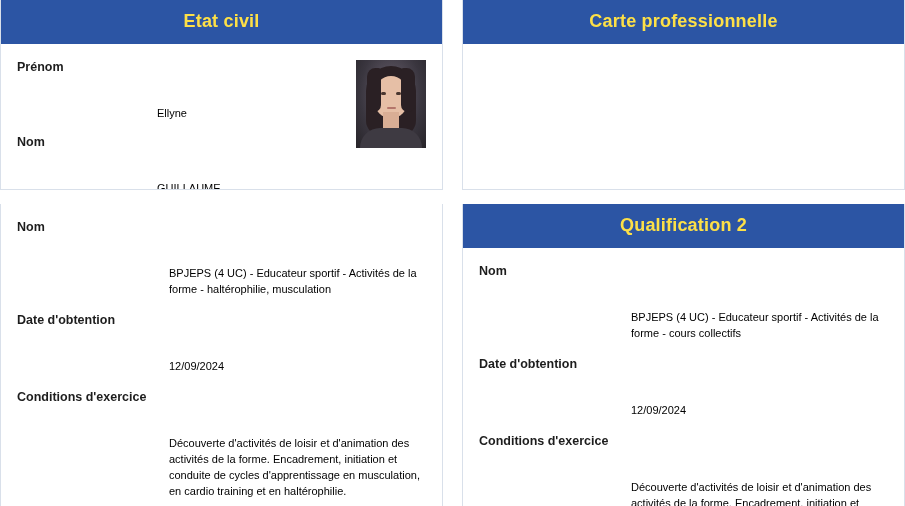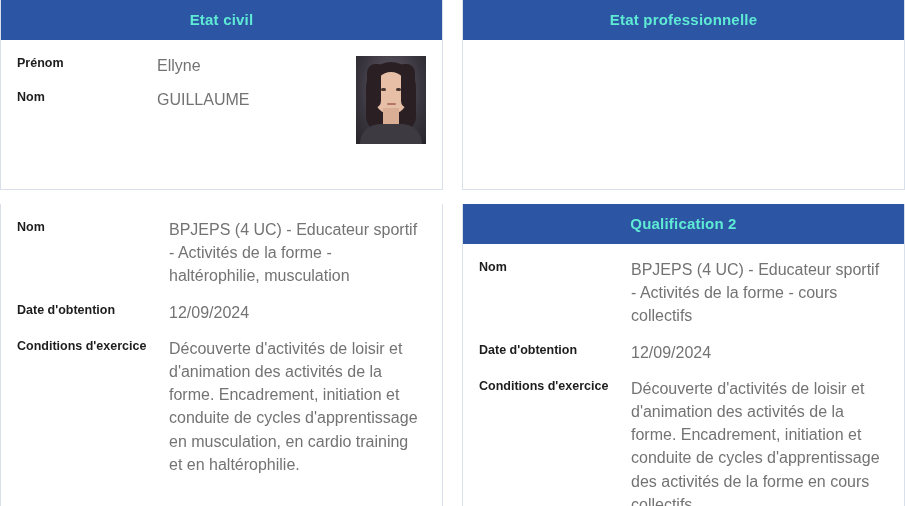--- a/index.html
+++ b/index.html
@@ -32,22 +32,22 @@
     border: 1px solid #d9e0ea;
     border-top: none;
     background: #ffffff;
     box-sizing: border-box;
     display: flex;
     flex-direction: column;
     overflow: hidden;
   }
   .card-header {
     background: #2c55a4;
-    color: #5eead4;
-    font-size: 15px;
+    color: #fde047;
+    font-size: 18px;
     font-weight: bold;
     text-align: center;
     padding: 11px 8px 12px 8px;
     letter-spacing: 0.2px;
   }
   .card-body {
     padding: 14px 16px 10px 16px;
     position: relative;
     flex: 1;
   }
@@ -59,24 +59,25 @@
   .label {
     font-size: 12.5px;
     font-weight: bold;
     color: #1d1d1d;
     width: 152px;
     flex: 0 0 152px;
     line-height: 1.35;
     padding-top: 1px;
   }
   .value {
-    font-size: 16px;
-    color: #737373;
+    font-size: 11px;
+    color: #000000;
     line-height: 1.45;
     flex: 1;
+    margin-top: 48px;
   }
   
   .etat-body {
     display: flex;
   }
   .etat-fields {
     flex: 1;
     padding-right: 8px;
   }
   .etat-fields .label { width: 140px; flex: 0 0 140px; }
@@ -211,21 +212,21 @@
           <div class="eye-r"></div>
           <div class="mouth"></div>
           <div class="hair-front-l"></div>
           <div class="hair-front-r"></div>
           <div class="shoulders"></div>
         </div>
       </div>
     </div>
 
     <div class="card">
-      <div class="card-header">Etat professionnelle</div>
+      <div class="card-header">Carte professionnelle</div>
     </div>
 
     <div class="card qual">
       <div class="card-body qual-body">
         <div class="row">
           <div class="label">Nom</div>
           <div class="value">BPJEPS (4 UC) - Educateur sportif - Activités de la forme - haltérophilie, musculation</div>
         </div>
         <div class="row">
           <div class="label">Date d'obtention</div>

